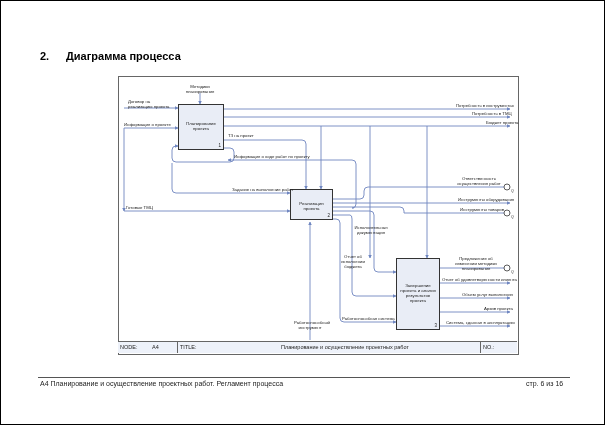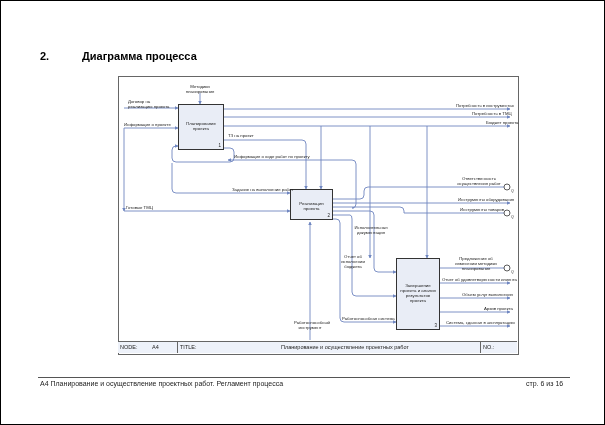--- a/index.html
+++ b/index.html
@@ -1,20 +1,20 @@
 <!DOCTYPE html>
 <html><head>
 <meta charset="utf-8">
 <style>
   html,body{margin:0;padding:0;}
   body{width:605px;height:425px;background:#ffffff;position:relative;overflow:hidden;font-family:"Liberation Sans",sans-serif;}
   .page-border{position:absolute;left:0;top:0;width:603px;height:423px;border:1px solid #000;box-sizing:content-box;}
   .heading{position:absolute;top:50px;left:40px;font-weight:bold;font-size:11px;color:#000;}
   .heading .num{position:absolute;left:0;}
-  .heading .txt{position:absolute;left:26px;white-space:nowrap;margin-left:16px;}
+  .heading .txt{position:absolute;left:26px;white-space:nowrap;}
   .frame{position:absolute;left:118px;top:76px;width:399px;height:277px;border:1px solid #666;background:#fff;}
   svg.diag{position:absolute;left:0;top:0;}
   .lbl{position:absolute;font-size:4.3px;color:#222;line-height:5px;white-space:nowrap;}
   .lbl.c{text-align:center;}
   .box{position:absolute;background:#e9edf6;border:1px solid #333;box-sizing:border-box;}
   .box .bt{position:absolute;left:0;right:0;font-size:4.4px;line-height:5px;text-align:center;color:#222;}
   .box .bn{position:absolute;right:2px;bottom:1px;font-size:4.5px;color:#222;}
   .tb{position:absolute;left:118px;top:341px;width:399px;height:11px;border-top:1px solid #666;font-size:5.5px;color:#222;background:#eef2fa;}
   .tb .cell{position:absolute;top:0;height:11px;line-height:11px;border-right:1px solid #666;box-sizing:border-box;padding-left:2px;}
   .footer-line{position:absolute;left:38px;top:377px;width:532px;height:1px;background:#555;}

